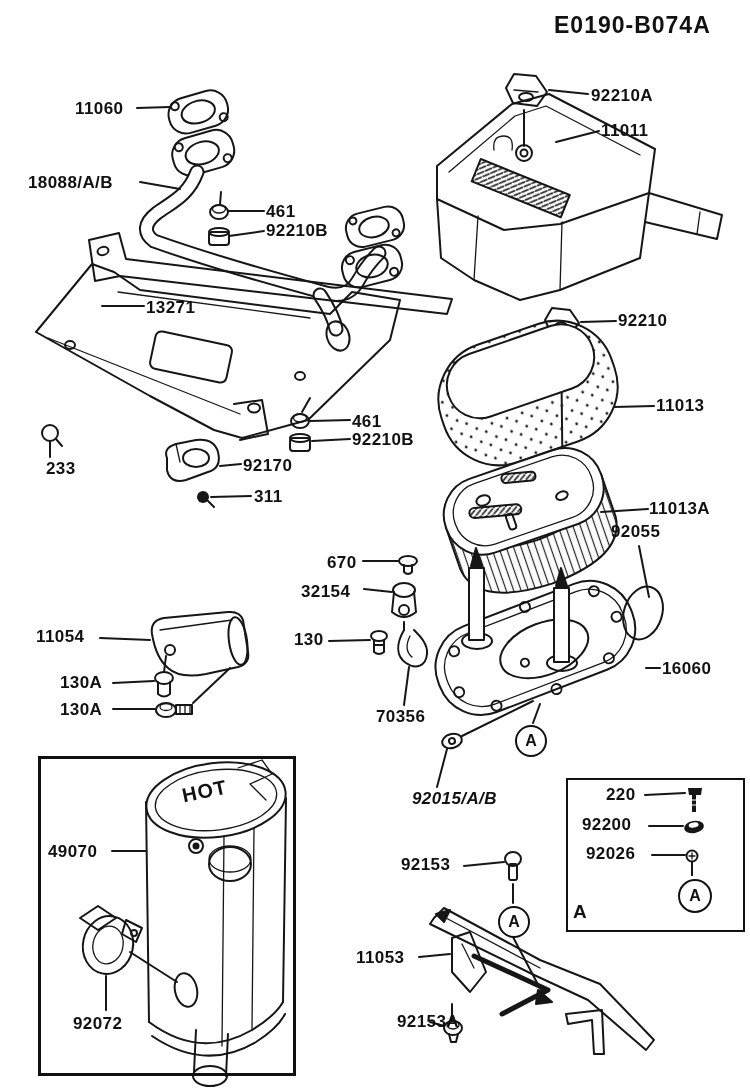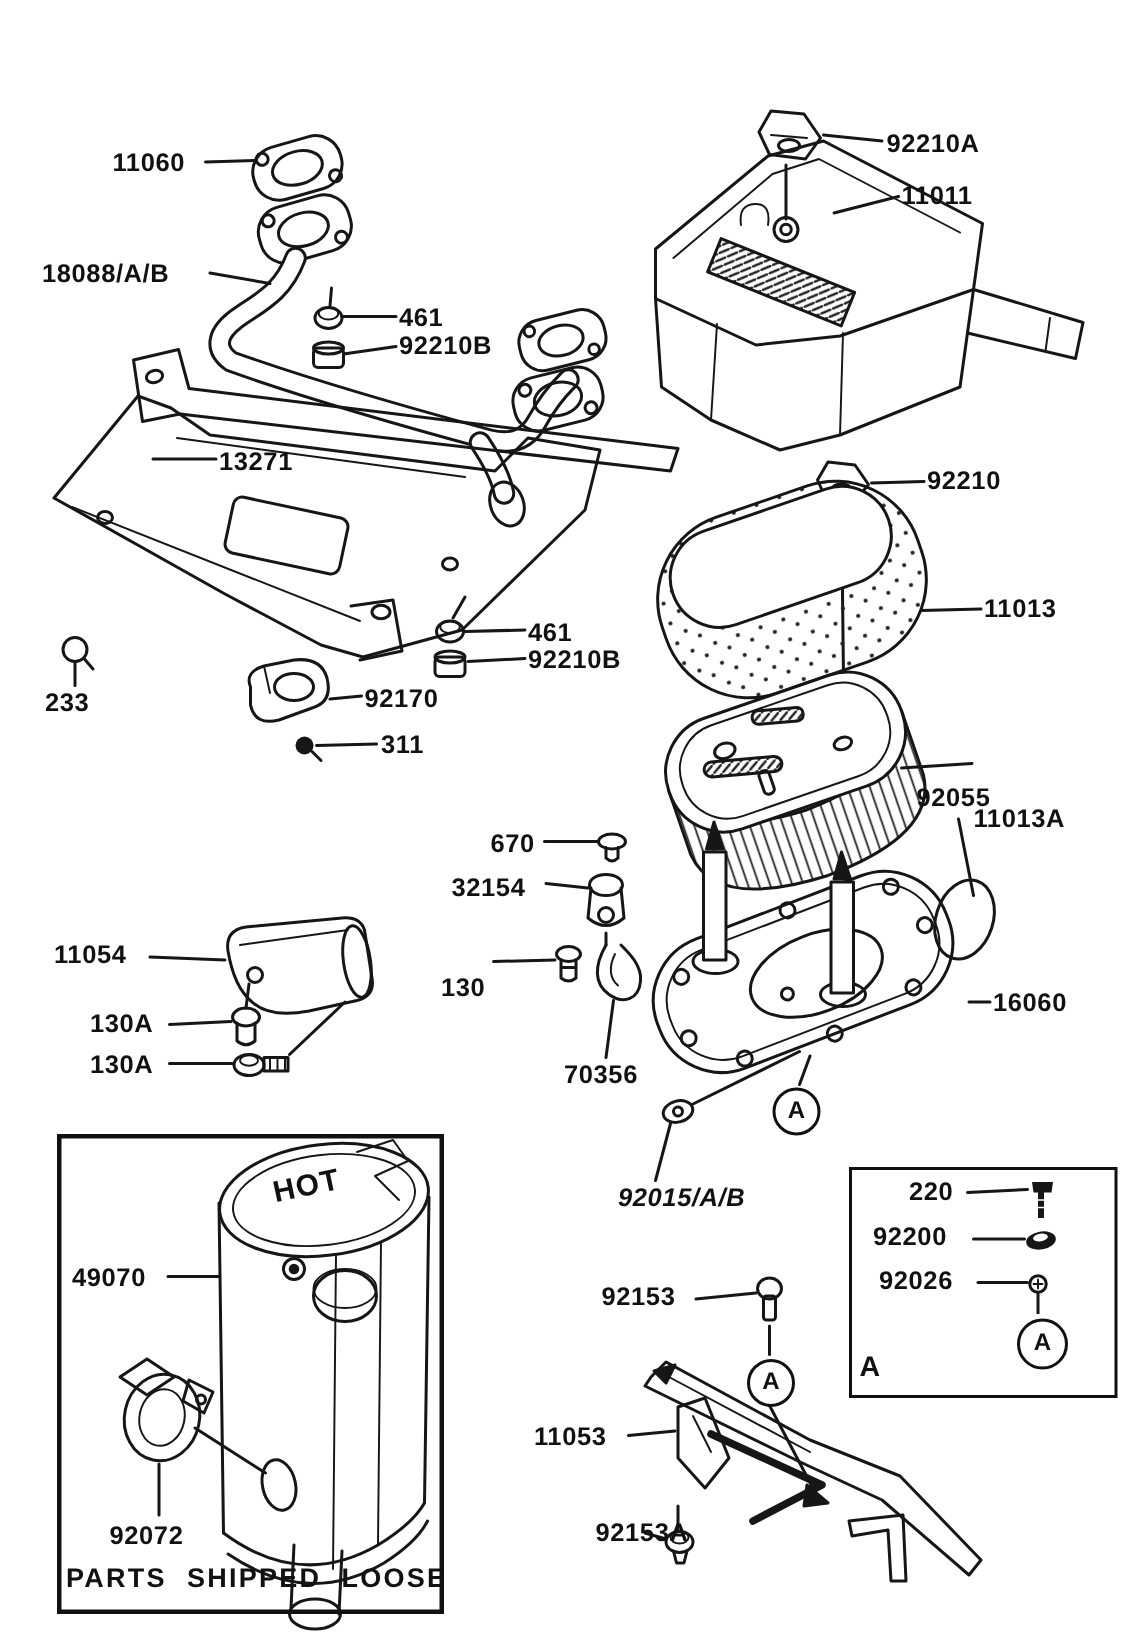--- a/index.html
+++ b/index.html
@@ -335,49 +335,49 @@
       <line x1="652" y1="855" x2="685" y2="855"></line>
       <line x1="112" y1="851" x2="146" y2="851"></line>
       <line x1="464" y1="866" x2="504" y2="862"></line>
       <line x1="419" y1="957" x2="450" y2="954"></line>
       <line x1="430" y1="1022" x2="444" y2="1026"></line>
     </g>
   </svg>
 
   <div class="hot" style="left:182px;top:780px;">HOT</div>
 
+  <div class="title" style="left:554px;top:12px;">E0190-B074A</div>
 
   <div class="box" style="left:38px;top:756px;width:252px;height:314px;"></div>
-  <div class="psl-text" style="left:44px;top:1042px;width:240px;">PARTS SHIPPED LOOSE</div>
   <div class="box" style="left:566px;top:778px;width:175px;height:150px;border-width:2px;"></div>
   <div class="corner-a" style="left:573px;top:901px;">A</div>
 
   <div class="circle-a" style="left:515px;top:725px;">A</div>
   <div class="circle-a" style="left:498px;top:906px;">A</div>
   <div class="circle-a" style="left:678px;top:879px;width:30px;height:30px;">A</div>
 
   <div class="label" style="left:75px;top:99px;">11060</div>
   <div class="label" style="left:28px;top:173px;">18088/A/B</div>
   <div class="label" style="left:266px;top:202px;">461</div>
   <div class="label" style="left:266px;top:221px;">92210B</div>
   <div class="label" style="left:146px;top:298px;">13271</div>
-  <div class="label" style="left:30px;top:459px;text-align:right;">233</div>
+  <div class="label" style="left:46px;top:459px;text-align:right;">233</div>
   <div class="label" style="left:352px;top:412px;">461</div>
   <div class="label" style="left:352px;top:430px;">92210B</div>
   <div class="label" style="left:243px;top:456px;">92170</div>
   <div class="label" style="left:254px;top:487px;">311</div>
   <div class="label" style="left:591px;top:86px;">92210A</div>
   <div class="label" style="left:601px;top:121px;">11011</div>
   <div class="label" style="left:618px;top:311px;">92210</div>
   <div class="label" style="left:656px;top:396px;">11013</div>
-  <div class="label" style="left:649px;top:499px;margin-top:37px;">11013A</div>
+  <div class="label" style="left:649px;top:499px;">11013A</div>
   <div class="label" style="left:611px;top:522px;">92055</div>
   <div class="label" style="left:327px;top:553px;">670</div>
   <div class="label" style="left:301px;top:582px;">32154</div>
-  <div class="label" style="left:294px;top:630px;margin-top:19px;">130</div>
+  <div class="label" style="left:294px;top:630px;">130</div>
   <div class="label" style="left:36px;top:627px;">11054</div>
   <div class="label" style="left:60px;top:673px;">130A</div>
   <div class="label" style="left:60px;top:700px;">130A</div>
   <div class="label" style="left:662px;top:659px;">16060</div>
   <div class="label" style="left:376px;top:707px;">70356</div>
   <div class="label" style="left:412px;top:789px;font-style:italic;">92015/A/B</div>
   <div class="label" style="left:606px;top:785px;">220</div>
   <div class="label" style="left:582px;top:815px;">92200</div>
   <div class="label" style="left:586px;top:844px;">92026</div>
   <div class="label" style="left:48px;top:842px;">49070</div>

